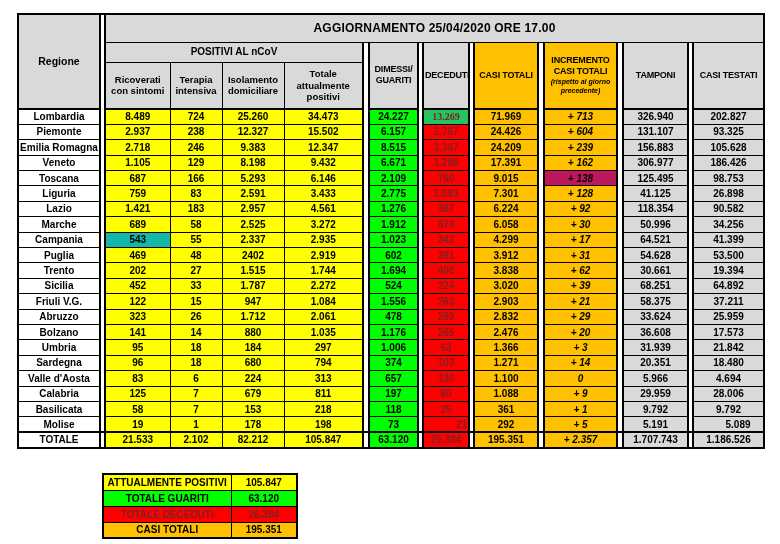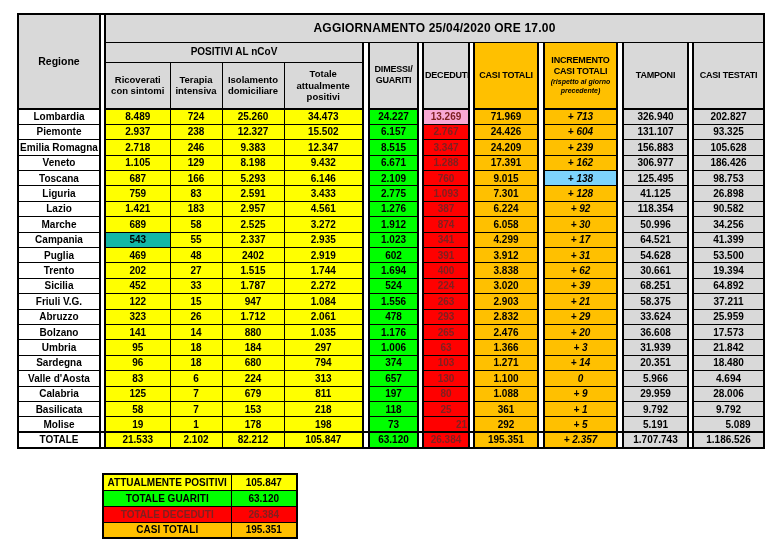--- a/index.html
+++ b/index.html
@@ -127,21 +127,21 @@
         <tr>
           <td class="region gl gr">Lombardia</td>
           <td class="gap"></td>
           <td class="gl" style="background: rgb(255, 255, 0);">8.489</td>
           <td class="" style="background: rgb(255, 255, 0);">724</td>
           <td class="" style="background: rgb(255, 255, 0);">25.260</td>
           <td class="gr" style="background: rgb(255, 255, 0);">34.473</td>
           <td class="gap"></td>
           <td class="gl gr" style="background: rgb(0, 255, 0);">24.227</td>
           <td class="gap"></td>
-          <td class="gl gr" style="background: #f9a8d4; color: rgb(127, 32, 32);">13.269</td>
+          <td class="gl gr" style="background: #22c55e; color: rgb(127, 32, 32); font-family: Liberation Serif, serif;">13.269</td>
           <td class="gap"></td>
           <td class="gl gr" style="background: rgb(255, 192, 0);">71.969</td>
           <td class="gap"></td>
           <td class="gl gr ital" style="background: rgb(255, 192, 0);">+ 713</td>
           <td class="gap"></td>
           <td class="gl gr" style="background: rgb(217, 217, 217);">326.940</td>
           <td class="gap"></td>
           <td class="gl gr" style="background: rgb(217, 217, 217);">202.827</td>
         </tr>
         <tr>
@@ -211,21 +211,21 @@
           <td class="" style="background: rgb(255, 255, 0);">166</td>
           <td class="" style="background: rgb(255, 255, 0);">5.293</td>
           <td class="gr" style="background: rgb(255, 255, 0);">6.146</td>
           <td class="gap"></td>
           <td class="gl gr" style="background: rgb(0, 255, 0);">2.109</td>
           <td class="gap"></td>
           <td class="gl gr" style="background: rgb(255, 0, 0); color: rgb(127, 32, 32);">760</td>
           <td class="gap"></td>
           <td class="gl gr" style="background: rgb(255, 192, 0);">9.015</td>
           <td class="gap"></td>
-          <td class="gl gr ital" style="background: #7dd3fc;">+ 138</td>
+          <td class="gl gr ital" style="background: #be185d;">+ 138</td>
           <td class="gap"></td>
           <td class="gl gr" style="background: rgb(217, 217, 217);">125.495</td>
           <td class="gap"></td>
           <td class="gl gr" style="background: rgb(217, 217, 217);">98.753</td>
         </tr>
         <tr>
           <td class="region gl gr">Liguria</td>
           <td class="gap"></td>
           <td class="gl" style="background: rgb(255, 255, 0);">759</td>
           <td class="" style="background: rgb(255, 255, 0);">83</td>

